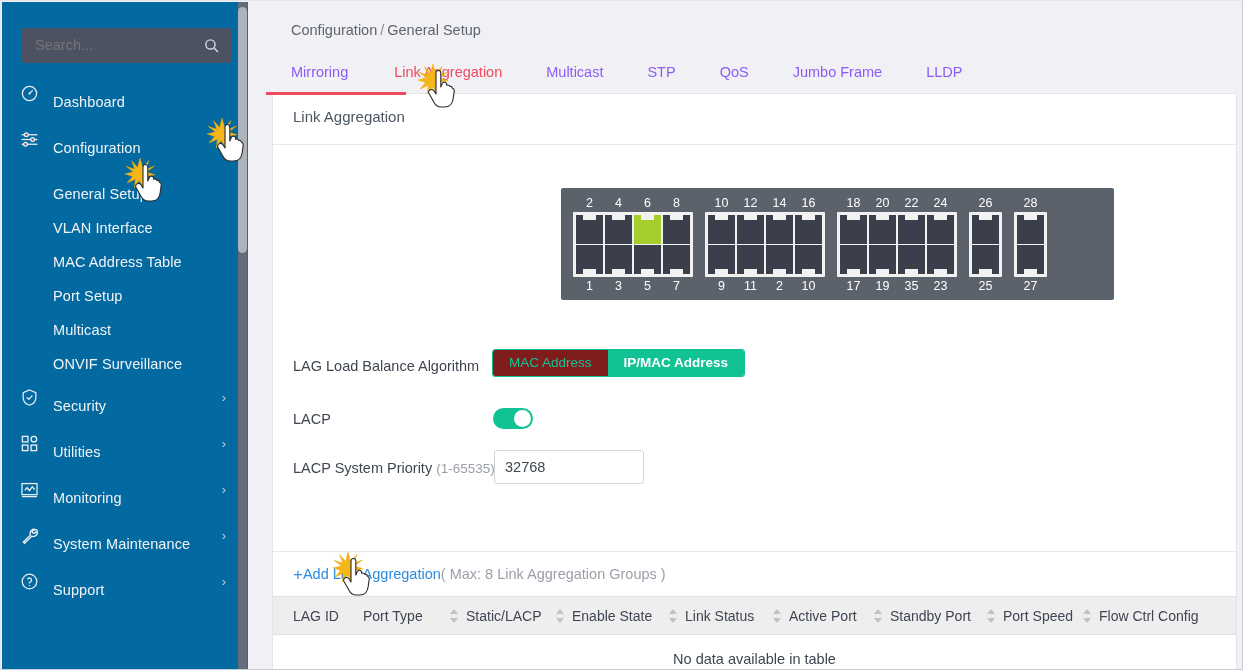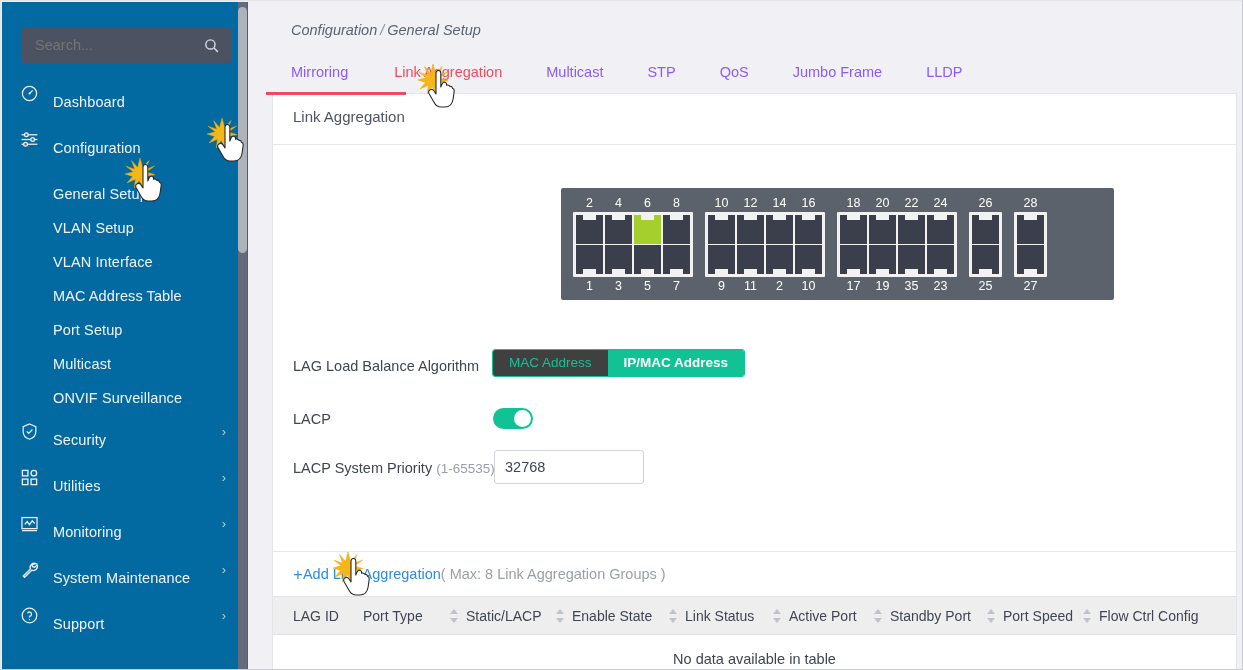--- a/index.html
+++ b/index.html
@@ -113,21 +113,20 @@
     left: 247px; top: 1px;
     width: 995px; height: 668px;
     background: #f1f1f5;
     overflow: hidden;
   }
   .breadcrumb {
     position: absolute;
     left: 43px; top: 20px;
     font-size: 14.5px;
     color: #5c6470;
-    font-style: italic;
   }
   .breadcrumb .sep { color: #8a909b; margin: 0 3px; }
 
   .tabs {
     position: absolute;
     left: 43px; top: 57px;
     height: 34px;
     display: flex;
     align-items: flex-start;
     gap: 0px;
@@ -241,21 +240,21 @@
     overflow: hidden;
     height: 28px;
   }
   .seg {
     font-size: 13.5px;
     padding: 0 16px;
     height: 26px;
     line-height: 26px;
     cursor: pointer;
     color: #11c295;
-    background: #404040;
+    background: #7f1d1d;
     white-space: nowrap;
   }
   .seg.on { background: #11c295; color: #ffffff; font-weight: bold; }
 
   .toggle {
     position: absolute;
     width: 40px; height: 21px;
     border-radius: 11px;
     background: #11c295;
     cursor: pointer;
@@ -385,23 +384,20 @@
               <circle cx="16" cy="12" r="2.4" fill="#636a7a"></circle>
             <line x1="2" y1="18" x2="22" y2="18"></line>
               <circle cx="7" cy="18" r="2.4" fill="#636a7a"></circle>
           </svg>
         </span>
         <span class="lbl">Configuration</span>
       </div>
 
       <div class="nav-item sub">
         <span class="lbl">General Setup</span>
-      </div>
-      <div class="nav-item sub">
-        <span class="lbl">VLAN Setup</span>
       </div>
       <div class="nav-item sub">
         <span class="lbl">VLAN Interface</span>
       </div>
       <div class="nav-item sub">
         <span class="lbl">MAC Address Table</span>
       </div>
       <div class="nav-item sub">
         <span class="lbl">Port Setup</span>
       </div>

